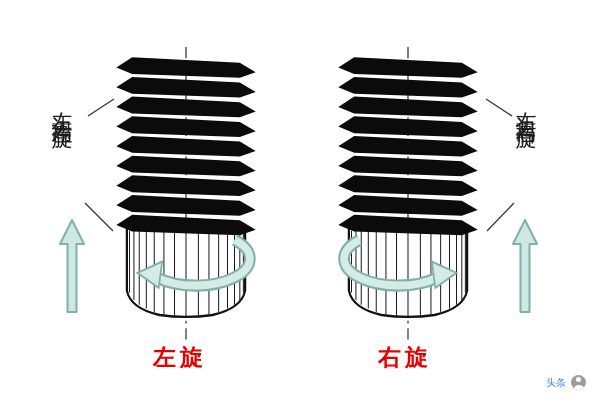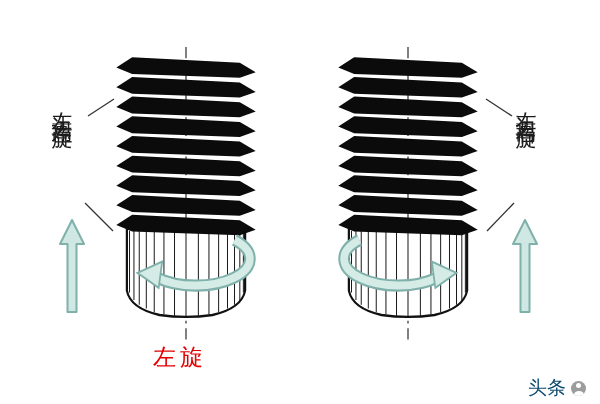--- a/index.html
+++ b/index.html
@@ -12,31 +12,31 @@
   .screw-right{left:333px;}
   .side-label{
     position:absolute;top:95px;
     writing-mode:vertical-rl;text-orientation:upright;
     font-size:21px;letter-spacing:4px;color:#1c1c1c;font-weight:500;line-height:1;
   }
   .side-label-left{left:52px;}
   .side-label-right{left:516px;}
   .rot-label{
     position:absolute;top:342px;width:150px;text-align:center;
-    font-size:23px;font-weight:normal;color:#e60000;letter-spacing:4px;
+    font-size:23px;font-weight:bold;color:#e60000;letter-spacing:4px;
   }
   .rot-label-left{left:105px;}
   .rot-label-right{left:330px;}
   .up-arrow{position:absolute;top:219px;}
   .up-arrow-left{left:59px;}
   .up-arrow-right{left:512px;}
   .overlay{position:absolute;left:0;top:0;pointer-events:none;}
   .watermark{
     position:absolute;right:14px;top:375px;display:flex;align-items:center;gap:5px;
-    color:#0c4a6e;font-size:19px;
+    color:#3b82f6;font-size:10px;
   }
   .wm-icon{width:15px;height:15px;border-radius:50%;background:#9c9c9c;position:relative;overflow:hidden;flex:0 0 auto;}
   .wm-icon::before{content:"";position:absolute;top:2px;left:5px;width:5px;height:5px;background:#fff;border-radius:50%;}
   .wm-icon::after{content:"";position:absolute;bottom:-2px;left:2.5px;width:10px;height:7px;background:#fff;border-radius:50% 50% 0 0;}
 </style>
 </head>
 <body>
 
 <div class="canvas">
 
@@ -135,19 +135,20 @@
   </svg>
 
   <svg class="up-arrow up-arrow-left" width="26" height="95" viewBox="0 0 26 95">
     <path d="M13,1 L25,25 L17.5,25 L17.5,93 L8.5,93 L8.5,25 L1,25 Z" fill="#cfe8e3" stroke="#7fb0aa" stroke-width="2" stroke-linejoin="round"></path>
   </svg>
   <svg class="up-arrow up-arrow-right" width="26" height="95" viewBox="0 0 26 95">
     <path d="M13,1 L25,25 L17.5,25 L17.5,93 L8.5,93 L8.5,25 L1,25 Z" fill="#cfe8e3" stroke="#7fb0aa" stroke-width="2" stroke-linejoin="round"></path>
   </svg>
 
   <div class="rot-label rot-label-left">左旋</div>
+  <div class="rot-label rot-label-right">右旋</div>
 
   <div class="watermark">
     <span>头条</span>
     <span class="wm-icon"></span>
   </div>
 
 </div>
 
 </body></html>

